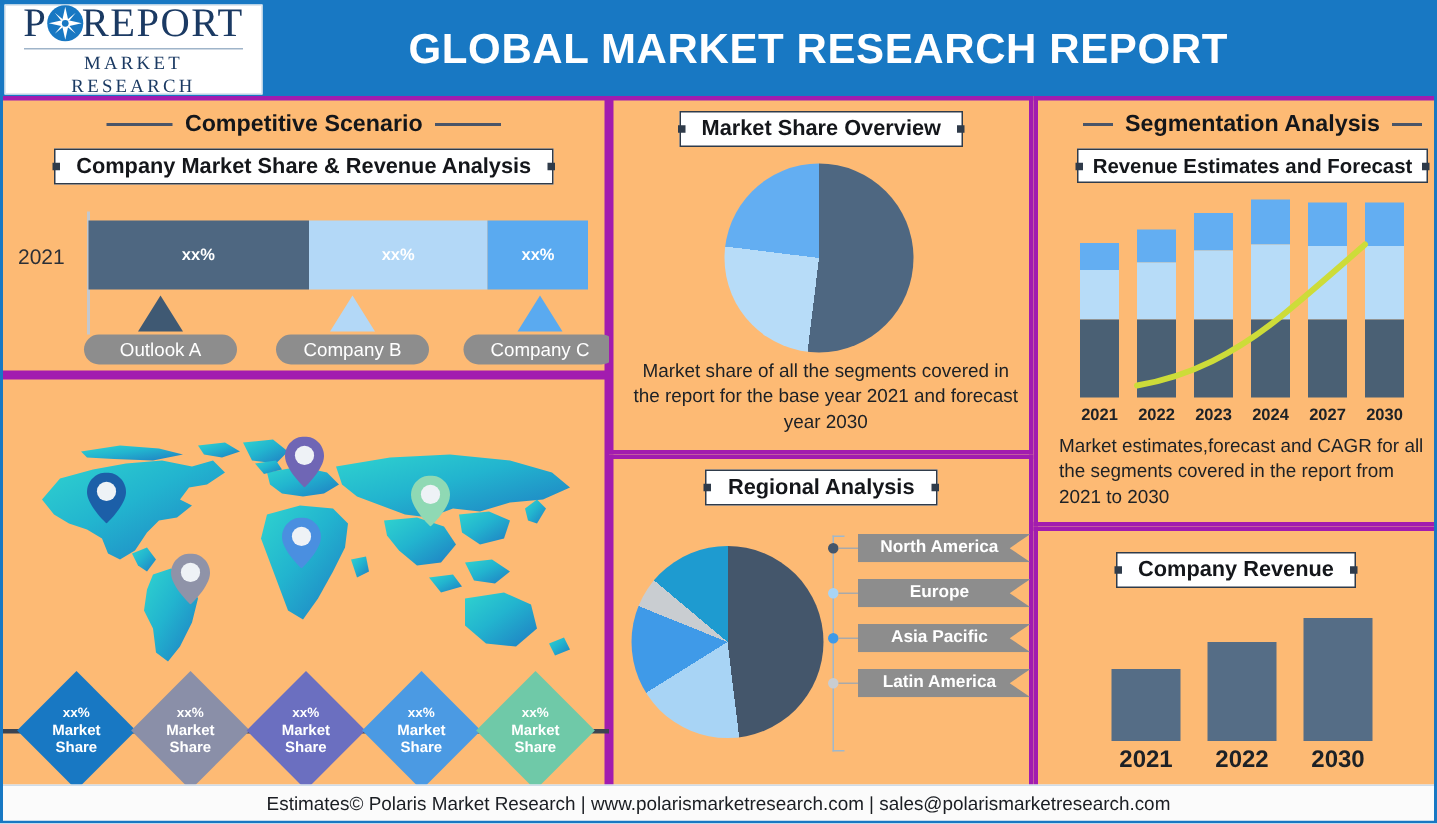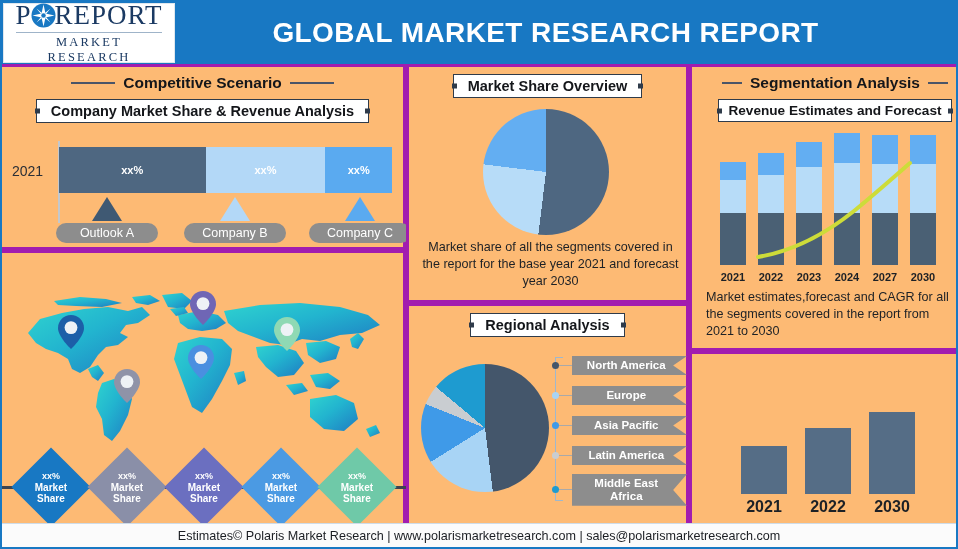--- a/index.html
+++ b/index.html
@@ -411,25 +411,20 @@
         <div class="reg-item" style="top:62px">
           <span class="reg-dot" style="background:#3f9ae8"></span>
           <span class="reg-lead"></span>
           <span class="reg-ribbon">Asia Pacific</span>
         </div>
         <div class="reg-item" style="top:92px">
           <span class="reg-dot" style="background:#c9cdd1"></span>
           <span class="reg-lead"></span>
           <span class="reg-ribbon">Latin America</span>
         </div>
-        <div class="reg-item" style="top:120px">
-          <span class="reg-dot" style="background:#1e9bd0"></span>
-          <span class="reg-lead"></span>
-          <span class="reg-ribbon"><span>Middle East</span><br><span>Africa</span></span>
-        </div>
       </div>
     </div>
 
     <div class="panel" id="p-segment">
       <div class="sec-head">
         <span class="rule" style="width:20px"></span>
         <span>Segmentation Analysis</span>
         <span class="rule" style="width:20px"></span>
       </div>
       <div class="boxed-wrap">
@@ -479,20 +474,23 @@
           <span>2024</span>
           <span>2027</span>
           <span>2030</span>
         </div>
       </div>
 
       <div id="seg-note">Market estimates,forecast and CAGR for all the segments covered in the report from 2021 to 2030</div>
     </div>
 
     <div class="panel" id="p-revenue">
+      <div class="boxed-wrap" style="margin-top:14px">
+        <span class="boxed">Company Revenue</span>
+      </div>
 
       <div id="rev-chart">
         <div id="rev-bars">
           <span class="rev-bar" style="height:48px"></span>
           <span class="rev-bar" style="height:66px"></span>
           <span class="rev-bar" style="height:82px"></span>
         </div>
         <div id="rev-labels">
           <span>2021</span>
           <span>2022</span>

